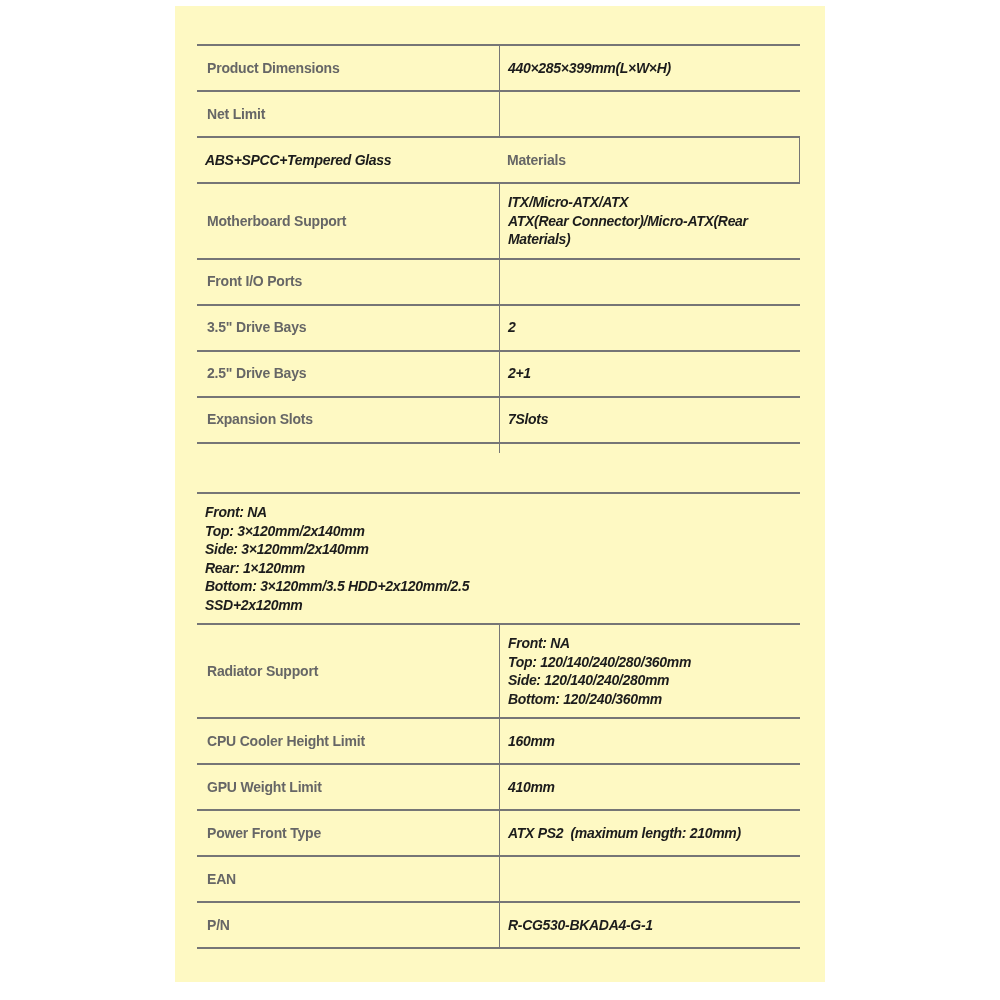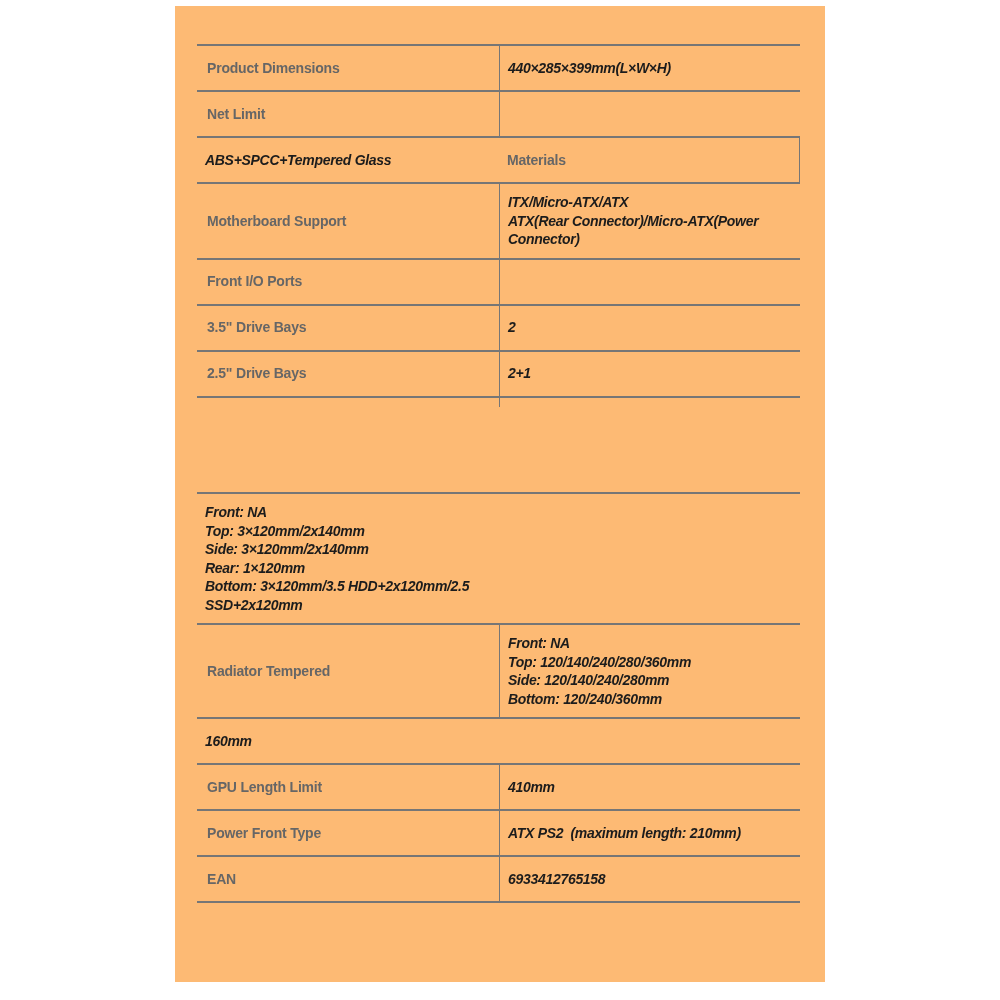--- a/index.html
+++ b/index.html
@@ -6,21 +6,21 @@
   html, body {
     width: 1000px; height: 1000px;
     background: #ffffff;
     font-family: "Liberation Sans", "DejaVu Sans", sans-serif;
     position: relative;
   }
   .panel {
     position: absolute;
     left: 175px; top: 6px;
     width: 650px; height: 976px;
-    background: #fdba74;
+    background: #fef9c3;
   }
   .spec-table {
     position: absolute;
     left: 22px;
     width: 603px;
     border-top: 2px solid #767676;
   }
   .table-1 { top: 38px; }
   .table-2 { top: 486px; }
   
@@ -75,60 +75,68 @@
     <div class="row">
       <div class="cell cell-label">Net Limit</div>
     </div>
     <div class="row">
       <div class="cell cell-value">ABS+SPCC+Tempered Glass</div>
       <div class="cell cell-label">Materials</div>
     </div>
     <div class="row">
       <div class="cell cell-label">Motherboard Support</div>
       <div class="cell cell-value">ITX/Micro-ATX/ATX
-ATX(Rear Connector)/Micro-ATX(Power Connector)</div>
+ATX(Rear Connector)/Micro-ATX(Rear Materials)</div>
     </div>
     <div class="row">
       <div class="cell cell-label">Front I/O Ports</div>
     </div>
     <div class="row">
       <div class="cell cell-label">3.5" Drive Bays</div>
       <div class="cell cell-value">2</div>
     </div>
     <div class="row">
       <div class="cell cell-label">2.5" Drive Bays</div>
       <div class="cell cell-value">2+1</div>
     </div>
+    <div class="row">
+      <div class="cell cell-label">Expansion Slots</div>
+      <div class="cell cell-value">7Slots</div>
+    </div>
   </div>
 
   <div class="spec-table table-2">
     <div class="row">
       <div class="cell cell-value">Front: NA
 Top: 3×120mm/2x140mm
 Side: 3×120mm/2x140mm
 Rear: 1×120mm
 Bottom: 3×120mm/3.5 HDD+2x120mm/2.5 SSD+2x120mm</div>
     </div>
     <div class="row">
-      <div class="cell cell-label">Radiator Tempered</div>
+      <div class="cell cell-label">Radiator Support</div>
       <div class="cell cell-value">Front: NA
 Top: 120/140/240/280/360mm
 Side: 120/140/240/280mm
 Bottom: 120/240/360mm</div>
     </div>
     <div class="row">
+      <div class="cell cell-label">CPU Cooler Height Limit</div>
       <div class="cell cell-value">160mm</div>
     </div>
     <div class="row">
-      <div class="cell cell-label">GPU Length Limit</div>
+      <div class="cell cell-label">GPU Weight Limit</div>
       <div class="cell cell-value">410mm</div>
     </div>
     <div class="row">
       <div class="cell cell-label">Power Front Type</div>
       <div class="cell cell-value">ATX PS2  (maximum length: 210mm)</div>
     </div>
     <div class="row">
       <div class="cell cell-label">EAN</div>
-      <div class="cell cell-value">6933412765158</div>
+    </div>
+    <div class="row">
+      <div class="cell cell-label">P/N</div>
+      <div class="cell cell-value">R-CG530-BKADA4-G-1</div>
     </div>
   </div>
 
 </div>
 
 </body></html>

